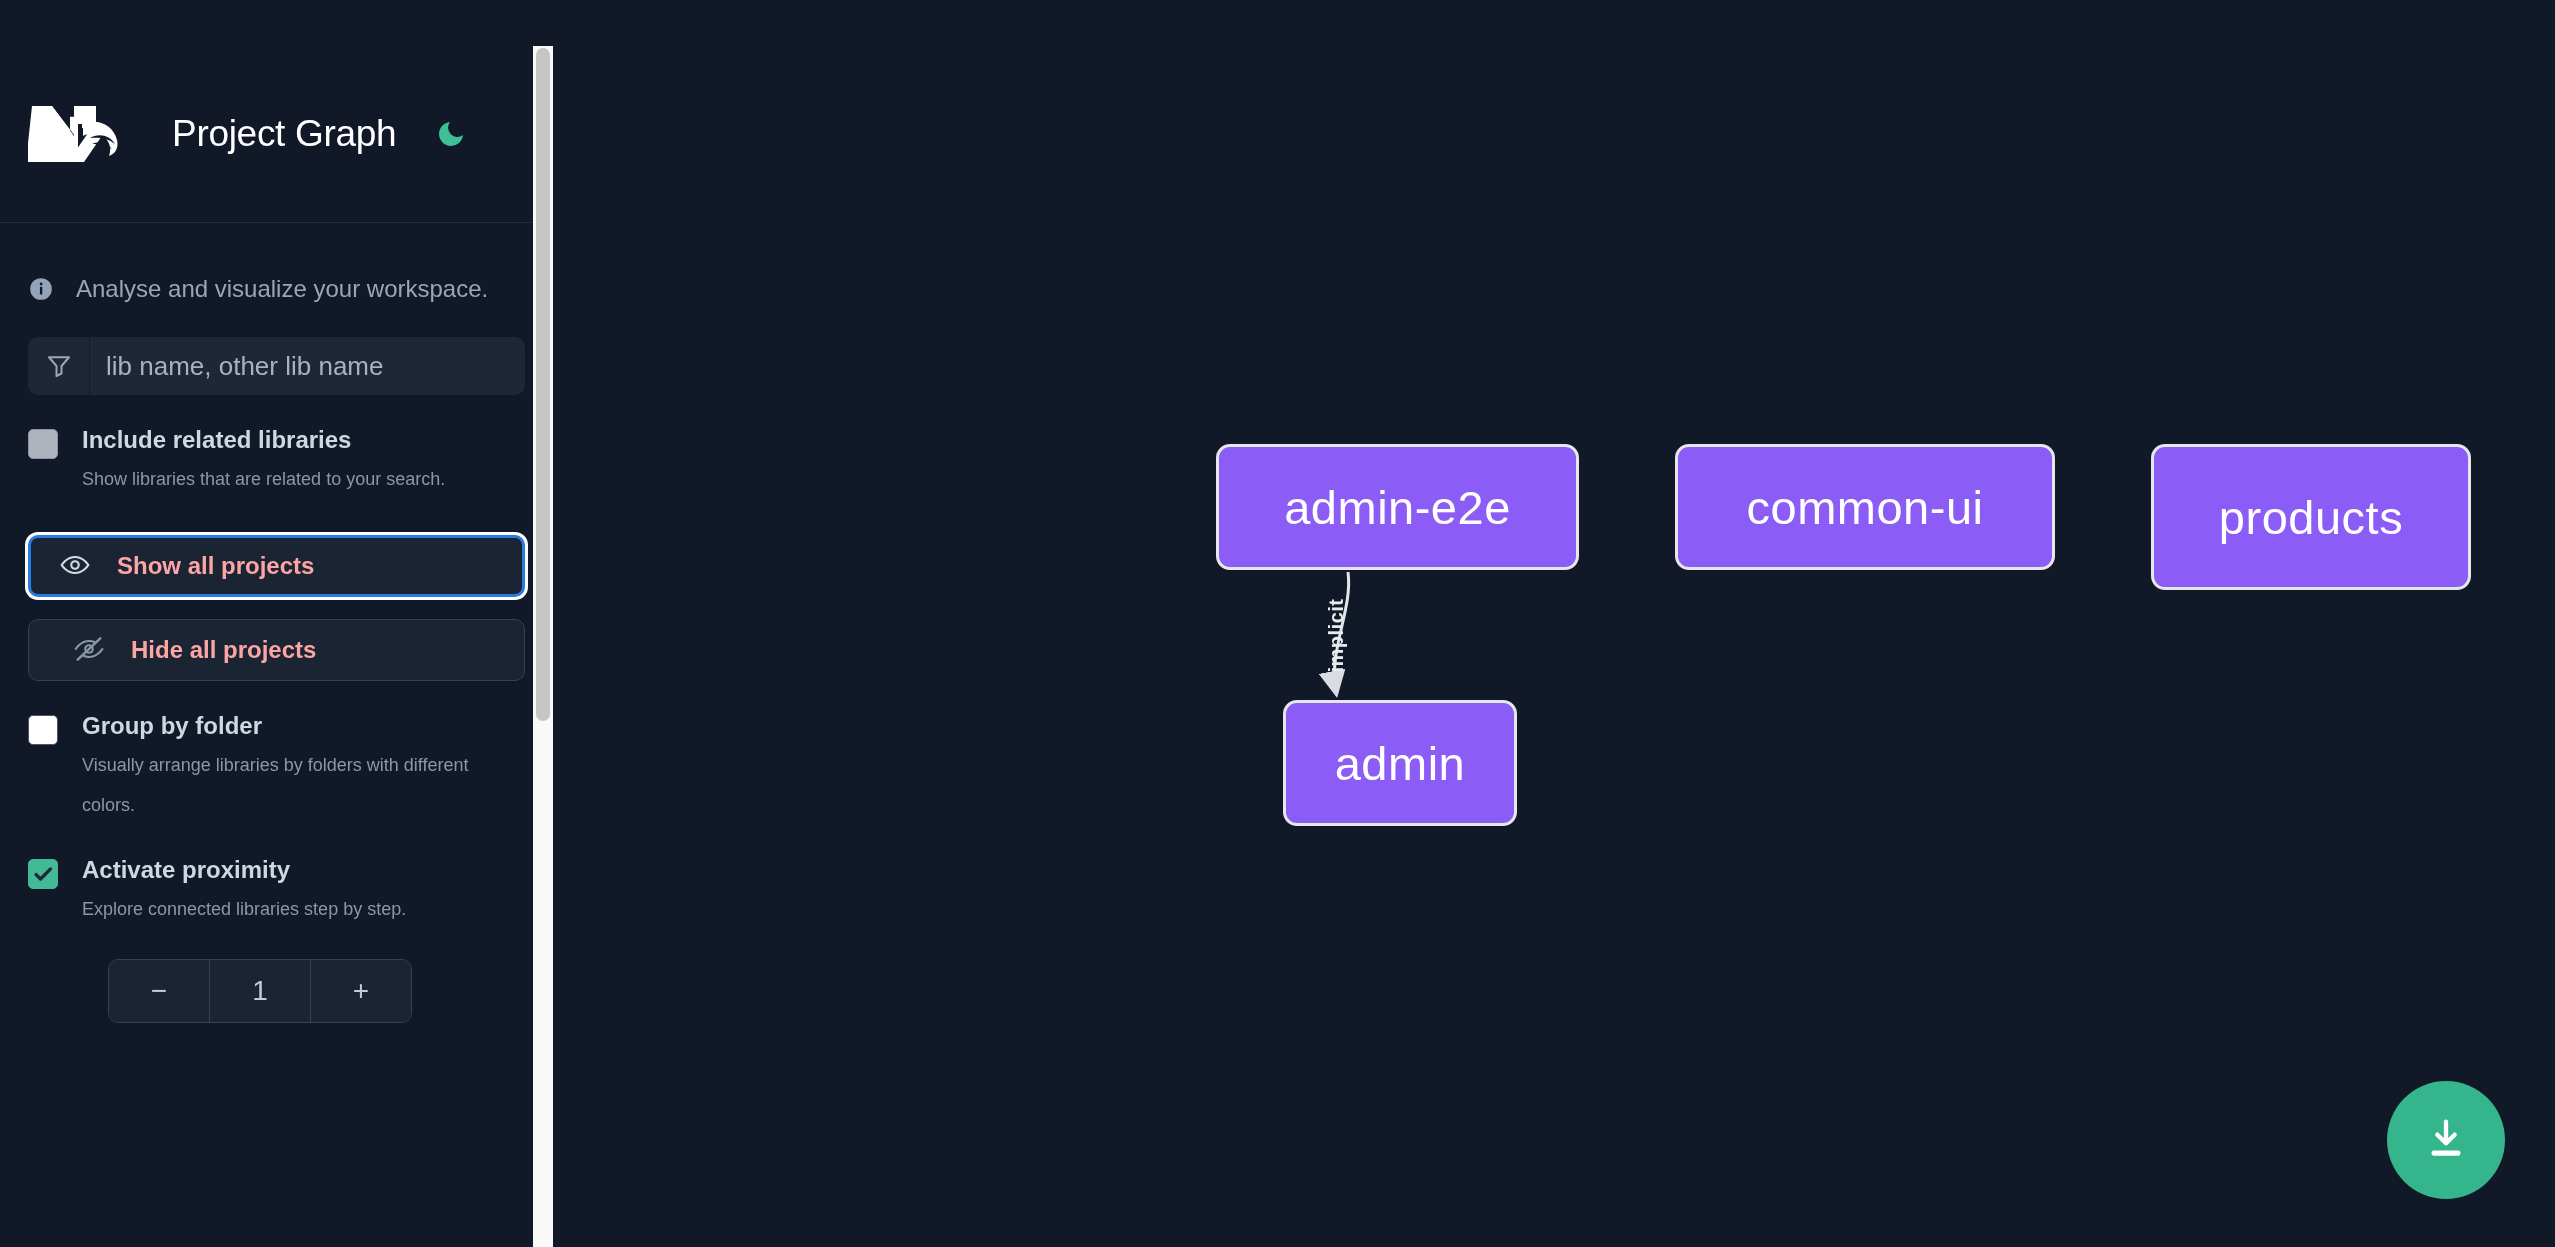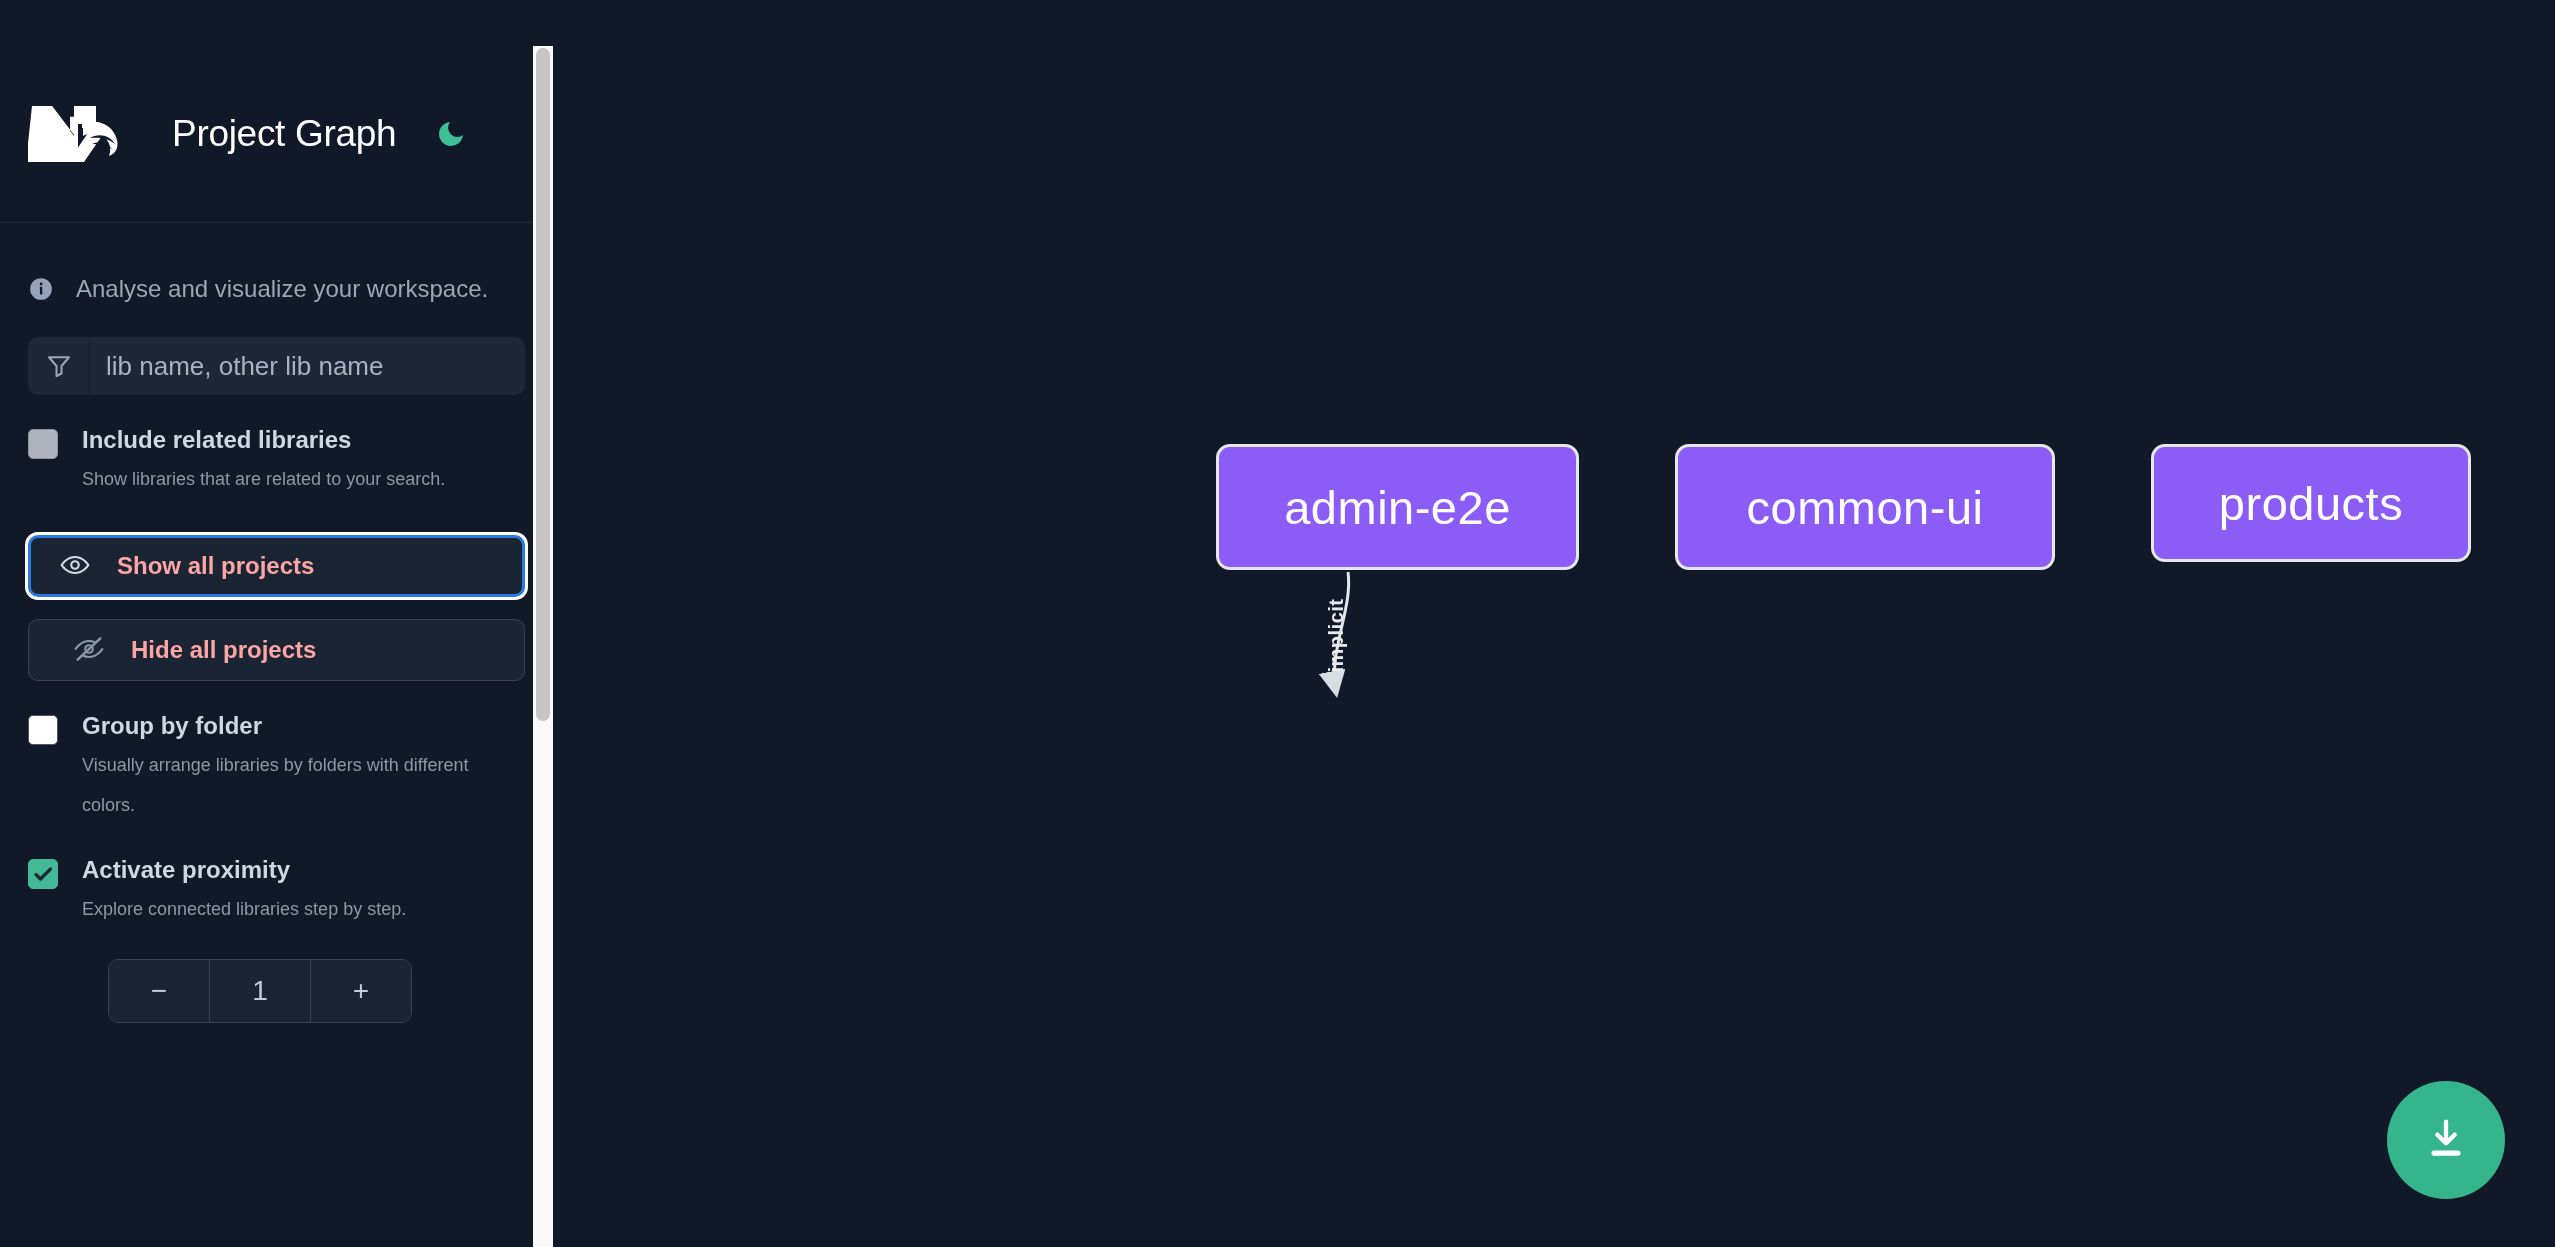--- a/index.html
+++ b/index.html
@@ -326,24 +326,27 @@
 
       <path d="M2140 572 C 2146 610, 2120 652, 2128 692" fill="none" stroke="#e2e5ea" stroke-width="3" marker-end="url(#arrow)"></path>
     </svg>
 
     <div class="node" style="left:663px; top:444px; width:363px; height:126px;">
       <span>admin-e2e</span>
     </div>
     <div class="node" style="left:1122px; top:444px; width:380px; height:126px;">
       <span>common-ui</span>
     </div>
-    <div class="node" style="left:1598px; top:444px; width:320px; height:118px;">
+    <div class="node" style="left:1598px; top:444px; width:320px; height:146px;">
       <span>products</span>
     </div>
 
+    <div class="node" style="left:730px; top:700px; width:234px; height:126px;">
+      <span>admin</span>
+    </div>
 
     <span class="edge-label" style="left:746px; top:624px;">implicit</span>
 
     <button class="fab">
       <span>
         <svg width="52" height="52" viewBox="0 0 24 24" aria-hidden="true">
           <path d="M12 4v10M12 14l-4-4M12 14l4-4" fill="none" stroke="#ffffff" stroke-width="2" stroke-linecap="round" stroke-linejoin="round"></path>
           <line x1="6.5" y1="18.5" x2="17.5" y2="18.5" stroke="#ffffff" stroke-width="2.4" stroke-linecap="round"></line>
         </svg>
       </span>

